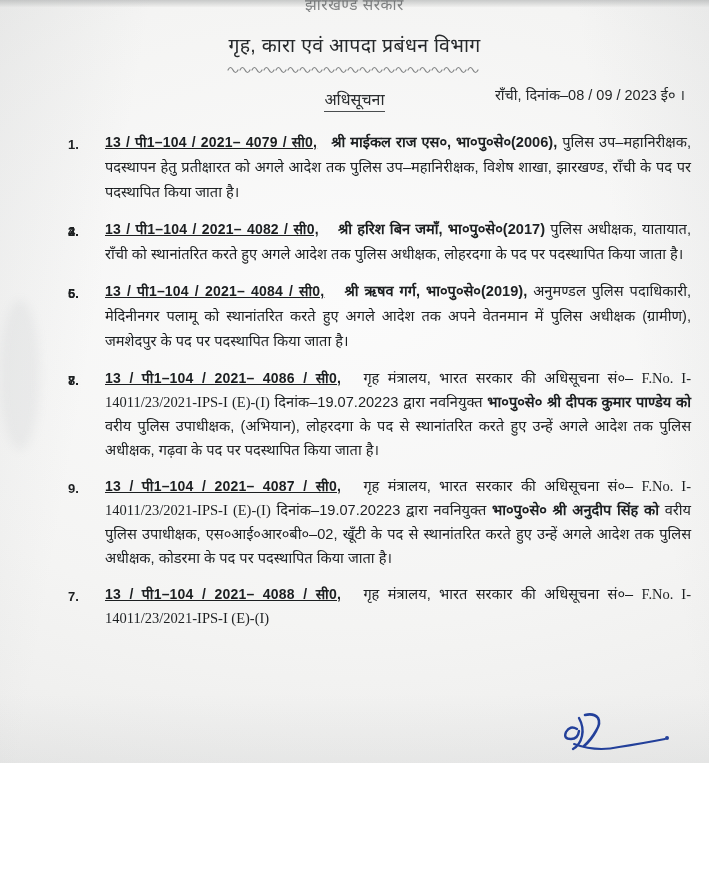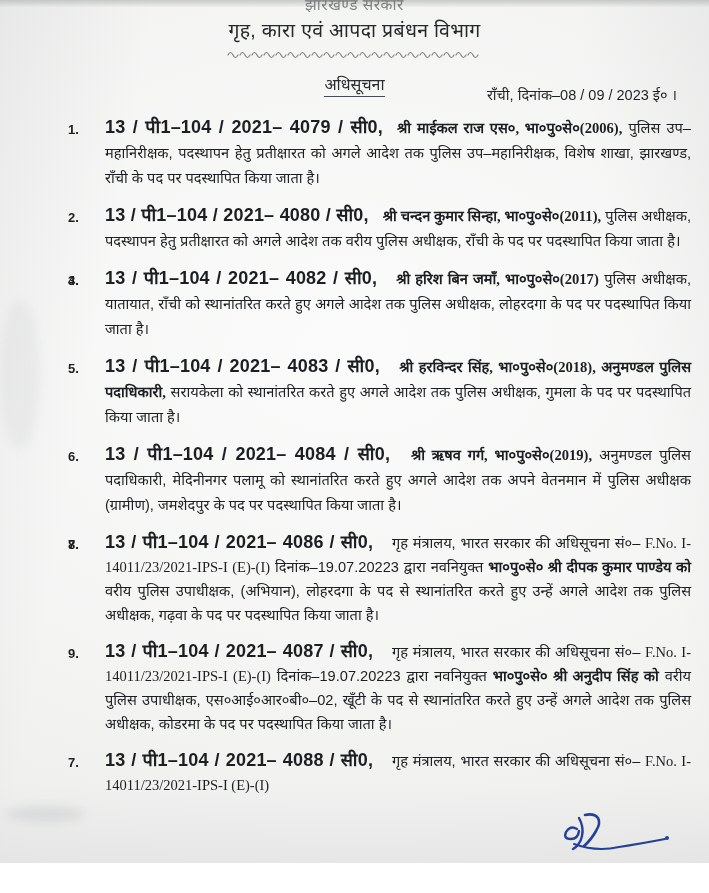--- a/index.html
+++ b/index.html
@@ -11,21 +11,21 @@
     height: 893px;
     overflow: hidden;
     background: #ffffff;
     font-family: "Liberation Sans", "DejaVu Sans", sans-serif;
   }
 
   
   .page {
     position: relative;
     width: 709px;
-    height: 863px;
+    height: 763px;
     background:
       radial-gradient(ellipse 120% 70% at 50% 40%, #fbfbfb 0%, #f4f4f3 60%, #ececeb 100%);
     overflow: hidden;
   }
   .page:before {
     
     content: "";
     position: absolute;
     left: 0; top: 0;
     width: 100%; height: 7px;
@@ -59,21 +59,21 @@
     height: 15px;
     overflow: hidden;
     opacity: .62;
     filter: blur(.25px);
     transform: translateY(-3px);
   }
   .dept-line {
     font-size: 19.5px;
     color: #26292b;
     letter-spacing: .3px;
-    margin-top: 1px;
+    margin-top: 16px;
     filter: blur(.15px);
   }
   .squiggle {
     margin: 5px auto 0;
     width: 258px;
     height: 11px;
     display: block;
     opacity: .62;
   }
   .notif-title {
@@ -81,21 +81,21 @@
     font-size: 16px;
     color: #2a2d2f;
     display: inline-block;
     border-bottom: 1.1px solid #4a4d4f;
     padding-bottom: 1px;
     filter: blur(.15px);
     text-align: right;
   }
   .place-date {
     position: absolute;
-    right: 32px;
+    right: 24px;
     top: 84px;
     z-index: 4;
     font-size: 14.5px;
     color: #1f2224;
     white-space: nowrap;
     filter: blur(.1px);
   }
 
   
   .items {
@@ -124,28 +124,28 @@
   .item-body {
     font-size: 14.6px;
     line-height: 25px;
     color: #1c1f21;
     text-align: justify;
     text-align-last: left;
     filter: blur(.12px);
   }
   .memo-no {
     font-weight: bold;
-    font-size: 18px;
+    font-size: 14px;
     letter-spacing: .2px;
     margin-right: 14px;
     white-space: nowrap;
+    text-decoration: underline;
   }
   .bold {
     font-weight: bold;
-    font-family: Liberation Serif, serif;
   }
   .eng {
     font-family: "Liberation Serif", "DejaVu Serif", serif;
     font-size: 14.5px;
     letter-spacing: 0;
   }
 
   
   .item.i1  { margin-top: 18px; }
   .item.i8 .item-body,
@@ -214,32 +214,30 @@
 
   <div class="place-date">राँची, दिनांक–08 / 09 / 2023 ई० ।</div>
 
   <ol class="items" id="items-container">
       <li class="item i1">
         <span class="item-num">1.</span>
         <div class="item-body"><span class="memo-no">13 / पी1–104 / 2021–    4079 / सी0,</span><span class="bold">श्री माईकल राज एस०, भा०पु०से०(2006),</span><span> पुलिस उप–महानिरीक्षक, पदस्थापन हेतु प्रतीक्षारत को अगले आदेश तक पुलिस उप–महानिरीक्षक, विशेष शाखा, झारखण्ड, राँची के पद पर पदस्थापित किया जाता है।</span></div>
       </li>
       <li class="item i2">
         <span class="item-num">2.</span>
-        <div class="item-body"><span class="memo-no">13 / पी1–104 / 2021–    4080 / सी0,</span><span class="bold">श्री चन्दन कुमार सिन्हा, भा०पु०से०(2011),</span><span> पुलिस अधीक्षक, पदस्थापन हेतु प्रतीक्षारत को अगले आदेश तक वरीय पुलिस अधीक्षक, राँची के पद पर पदस्थापित किया जाता है।</span></div>
       </li>
       <li class="item i3">
         <span class="item-num">3.</span>
       </li>
       <li class="item i4">
         <span class="item-num">4.</span>
         <div class="item-body"><span class="memo-no">13 / पी1–104 / 2021–     4082 / सी0,</span><span class="bold"> श्री हरिश बिन जमाँ, भा०पु०से०(2017)</span><span> पुलिस अधीक्षक, यातायात, राँची को स्थानांतरित करते हुए अगले आदेश तक पुलिस अधीक्षक, लोहरदगा के पद पर पदस्थापित किया जाता है।</span></div>
       </li>
       <li class="item i5">
         <span class="item-num">5.</span>
-        <div class="item-body"><span class="memo-no">13 / पी1–104 / 2021–    4083 / सी0,</span><span class="bold"> श्री हरविन्दर सिंह, भा०पु०से०(2018),    अनुमण्डल पुलिस पदाधिकारी,</span><span> सरायकेला को स्थानांतरित करते हुए अगले आदेश तक पुलिस अधीक्षक, गुमला के पद पर पदस्थापित किया जाता है।</span></div>
       </li>
       <li class="item i6">
         <span class="item-num">6.</span>
         <div class="item-body"><span class="memo-no">13 / पी1–104 / 2021–    4084 / सी0,</span><span class="bold">   श्री ऋषव गर्ग, भा०पु०से०(2019),</span><span> अनुमण्डल पुलिस पदाधिकारी, मेदिनीनगर पलामू को स्थानांतरित करते हुए अगले आदेश तक अपने वेतनमान में पुलिस अधीक्षक (ग्रामीण), जमशेदपुर के पद पर पदस्थापित किया जाता है।</span></div>
       </li>
       <li class="item i7">
         <span class="item-num">7.</span>
       </li>
       <li class="item i8">
         <span class="item-num">8.</span>

